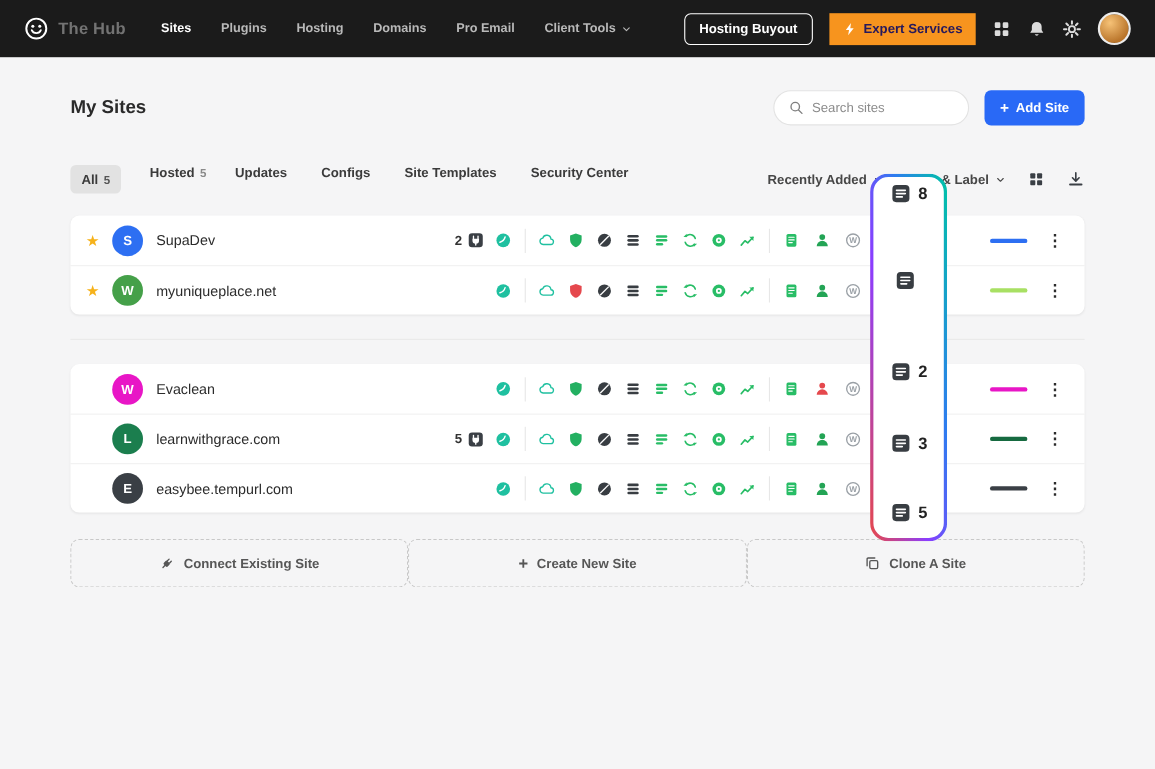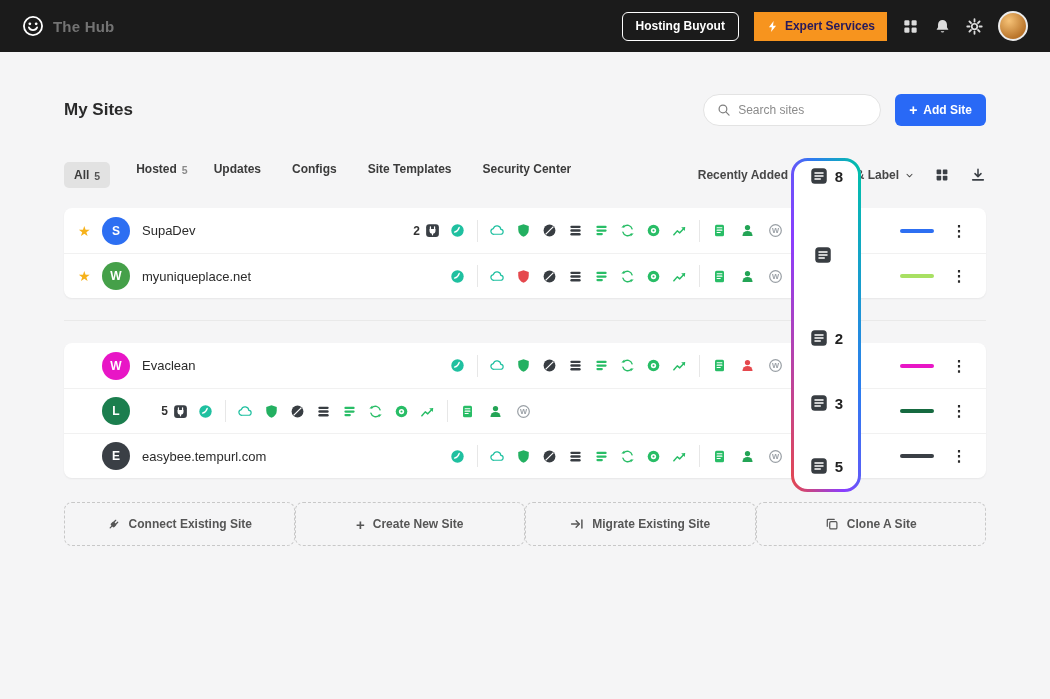--- a/index.html
+++ b/index.html
@@ -17,21 +17,21 @@
 .nav-item.active{color:#fff}
 .nav-item svg{width:9px;height:9px;color:#B9B9B9}
 .nav-right{margin-left:auto;display:flex;align-items:center;gap:15px}
 .btn-outline{height:29px;padding:0 13px;border:1.5px solid #fff;border-radius:6px;background:transparent;color:#fff;font-weight:700;font-size:12px;font-family:inherit;display:flex;align-items:center;cursor:pointer;white-space:nowrap}
 .btn-orange{height:29px;padding:0 12px;border:none;border-radius:0;background:#F7941E;color:#26195C;font-weight:700;font-size:12px;font-family:inherit;display:flex;align-items:center;gap:6px;cursor:pointer;white-space:nowrap}
 .btn-orange .ic{width:13px;height:13px;color:#fff}
 .topbar-icon{width:17px;height:17px;color:#DCDCDC;cursor:pointer}
 .avatar-user{width:30px;height:30px;border-radius:50%;background:radial-gradient(circle at 35% 30%,#F6C277,#B9742A 72%);border:2px solid #ECECEC;cursor:pointer}
 
 
-.page{padding:42px 64px 0}
+.page{padding:30px 64px 0}
 .page-head{display:flex;align-items:center}
 .page-title{font-size:17px;font-weight:700;color:#2A2A2A}
 .head-right{margin-left:auto;display:flex;align-items:flex-start;gap:14px}
 .search{width:178px;height:32px;background:#fff;border:1px solid #E3E3E3;border-radius:16px;display:flex;align-items:center;gap:7px;padding:0 13px}
 .search .ic{width:14px;height:14px;color:#7F7F7F;flex:none}
 .search input{border:none;outline:none;font-size:12px;color:#333;width:100%;font-family:inherit;background:transparent}
 .search input::placeholder{color:#8B8B8B}
 .btn-primary{height:32px;padding:0 14px;background:#2969F6;border:none;border-radius:6px;color:#fff;font-size:12px;font-weight:700;font-family:inherit;display:flex;align-items:center;gap:6px;cursor:pointer;white-space:nowrap}
 .btn-primary .plus{font-size:14px;font-weight:700}
 
@@ -218,20 +218,43 @@
 
 <div class="screen">
 
   <nav class="topbar">
     <div class="brand">
       <svg class="logo">
           <use href="#i-face"></use>
         </svg>
       <span class="brand-name">The Hub</span>
     </div>
+    <div class="nav">
+      <span class="nav-item active">
+          <span>Sites</span>
+        </span>
+      <span class="nav-item">
+          <span>Plugins</span>
+        </span>
+      <span class="nav-item">
+          <span>Hosting</span>
+        </span>
+      <span class="nav-item">
+          <span>Domains</span>
+        </span>
+      <span class="nav-item">
+          <span>Pro Email</span>
+        </span>
+      <span class="nav-item">
+          <span>Client Tools</span>
+          <svg>
+            <use href="#i-chevron"></use>
+          </svg>
+        </span>
+    </div>
     <div class="nav-right">
       <button class="btn-outline">
           <span>Hosting Buyout</span>
         </button>
       <button class="btn-orange">
         <svg class="ic">
             <use href="#i-bolt"></use>
           </svg>
         <span>Expert Services</span>
       </button>
@@ -476,20 +499,21 @@
               <use href="#i-wp"></use>
             </svg>
         </span>
         <span class="label-bar" style="background: rgb(232, 22, 198);"></span>
         <span class="kebab">⋮</span>
       </div>
 
       <div class="site-row">
         <span class="cell-star"></span>
         <span class="avatar" style="background: rgb(27, 126, 78);">L</span>
+        <span class="site-name">learnwithgrace.com</span>
         <span class="plugin-cell">
           <span class="plugin-count">5</span>
           <svg class="ic" style="color:#3A3F45">
               <use href="#i-plug-badge"></use>
             </svg>
         </span>
         <svg class="ic hosting-ic c-teal">
             <use href="#i-hosting"></use>
           </svg>
         <span class="vdiv"></span>
@@ -590,26 +614,20 @@
     <div class="footer-actions">
       <button class="ghost-btn">
         <svg class="ic">
             <use href="#i-plug"></use>
           </svg>
         <span>Connect Existing Site</span>
       </button>
       <button class="ghost-btn">
         <span class="plus">+</span>
         <span>Create New Site</span>
-      </button>
-      <button class="ghost-btn">
-        <svg class="ic">
-            <use href="#i-arrow"></use>
-          </svg>
-        <span>Migrate Existing Site</span>
       </button>
       <button class="ghost-btn">
         <svg class="ic">
             <use href="#i-copy"></use>
           </svg>
         <span>Clone A Site</span>
       </button>
     </div>
   </div>
 

